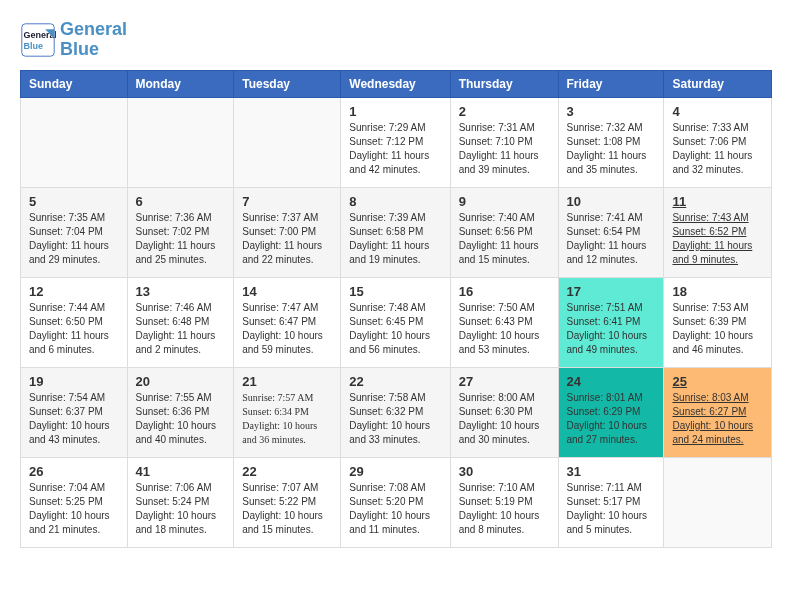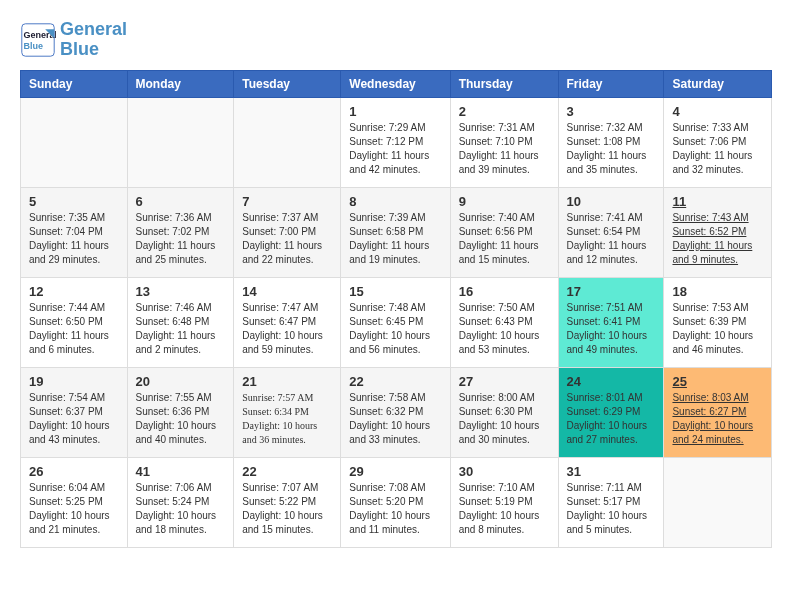--- a/index.html
+++ b/index.html
@@ -309,21 +309,21 @@
           <span class="day-num">25</span>
           <div class="day-info" style="white-space: pre-line;">Sunrise: 8:03 AM
 Sunset: 6:27 PM
 Daylight: 10 hours
 and 24 minutes.</div>
         </td>
       </tr>
       <tr>
         <td style="background: rgb(255, 255, 255);">
           <span class="day-num">26</span>
-          <div class="day-info" style="white-space: pre-line;">Sunrise: 6:04 AM
+          <div class="day-info" style="white-space: pre-line;">Sunrise: 7:04 AM
 Sunset: 5:25 PM
 Daylight: 10 hours
 and 21 minutes.</div>
         </td>
         <td style="background: rgb(255, 255, 255);">
           <span class="day-num">41</span>
           <div class="day-info" style="white-space: pre-line;">Sunrise: 7:06 AM
 Sunset: 5:24 PM
 Daylight: 10 hours
 and 18 minutes.</div>

